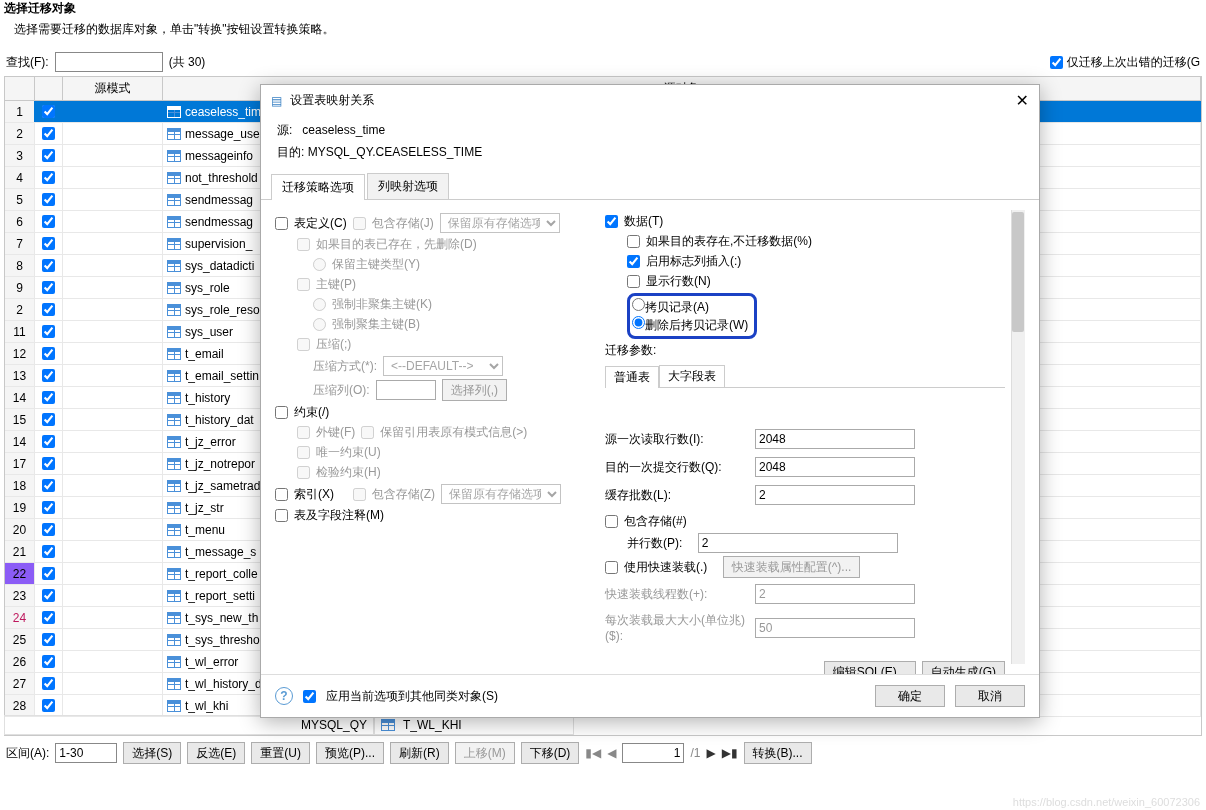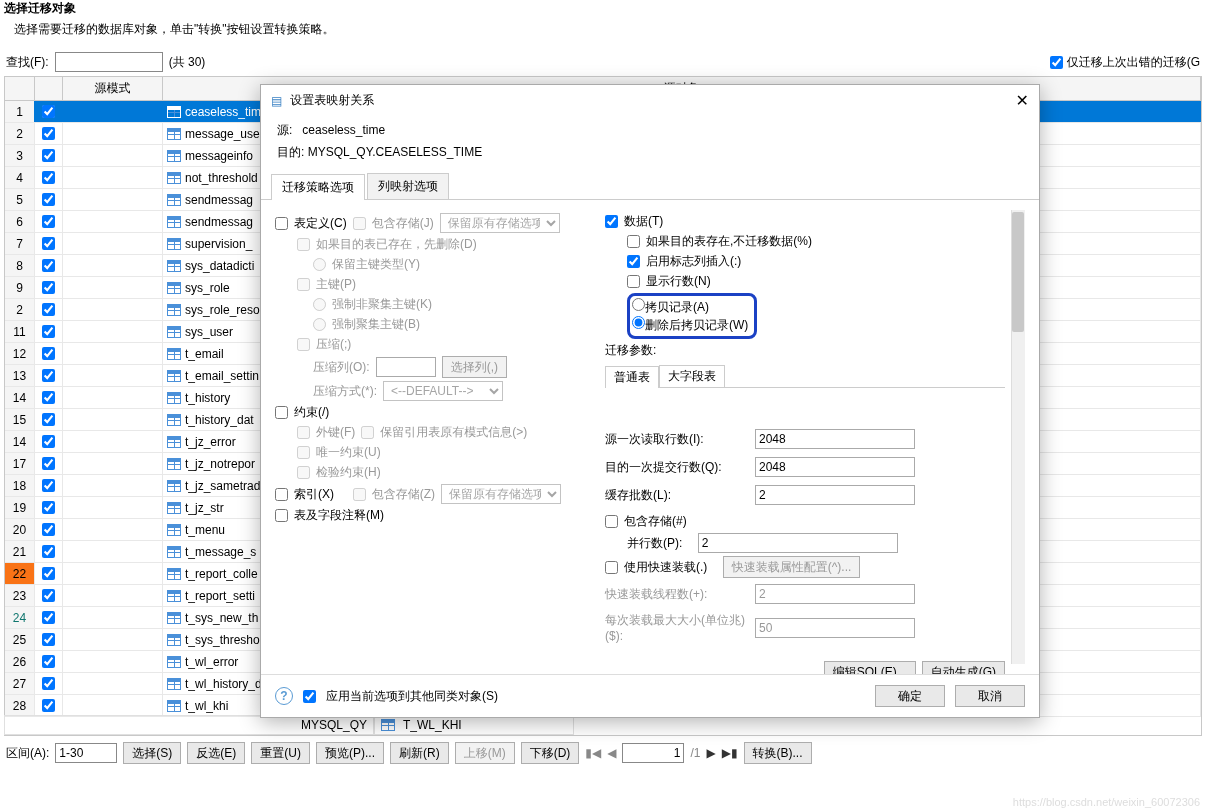--- a/index.html
+++ b/index.html
@@ -252,37 +252,37 @@
       </div>
       <div class="grid-row">
         <div class="cell col-num" style="justify-content:center;background:#f5f5f5;color:#000">21</div>
         <div class="cell col-chk" style="justify-content:center">
           <input type="checkbox" checked="" style="">
         </div>
         <div class="cell col-mode"></div>
         <div class="cell col-obj"><span class="table-icon"></span>t_message_s</div>
       </div>
       <div class="grid-row">
-        <div class="cell col-num" style="justify-content:center;background:#f97316;color:#000">22</div>
+        <div class="cell col-num" style="justify-content:center;background:#8b5cf6;color:#000">22</div>
         <div class="cell col-chk" style="justify-content:center">
           <input type="checkbox" checked="" style="">
         </div>
         <div class="cell col-mode"></div>
         <div class="cell col-obj"><span class="table-icon"></span>t_report_colle</div>
       </div>
       <div class="grid-row">
         <div class="cell col-num" style="justify-content:center;background:#f5f5f5;color:#000">23</div>
         <div class="cell col-chk" style="justify-content:center">
           <input type="checkbox" checked="" style="">
         </div>
         <div class="cell col-mode"></div>
         <div class="cell col-obj"><span class="table-icon"></span>t_report_setti</div>
       </div>
       <div class="grid-row">
-        <div class="cell col-num" style="justify-content:center;background:#f5f5f5;color:#0f766e">24</div>
+        <div class="cell col-num" style="justify-content:center;background:#f5f5f5;color:#be185d">24</div>
         <div class="cell col-chk" style="justify-content:center">
           <input type="checkbox" checked="" style="">
         </div>
         <div class="cell col-mode"></div>
         <div class="cell col-obj"><span class="table-icon"></span>t_sys_new_th</div>
       </div>
       <div class="grid-row">
         <div class="cell col-num" style="justify-content:center;background:#f5f5f5;color:#000">25</div>
         <div class="cell col-chk" style="justify-content:center">
           <input type="checkbox" checked="" style="">
@@ -389,27 +389,27 @@
         </div>
       <div class="field-row indent2">
           <input type="radio" disabled="" style="">
           <span class="disabled-text">强制聚集主键(B)</span>
         </div>
       <div class="field-row indent1">
           <input type="checkbox" disabled="" style="">
           <span class="disabled-text">压缩(;)</span>
         </div>
       <div class="field-row indent2">
+          <span class="disabled-text">压缩方式(*):</span>
+          <select disabled=""><option>&lt;--DEFAULT--&gt;</option></select>
+        </div>
+      <div class="field-row indent2">
           <span class="disabled-text">压缩列(O):</span>
           <input class="txt sm" disabled="" style="">
           <button class="disabled">选择列(,)</button>
-        </div>
-      <div class="field-row indent2">
-          <span class="disabled-text">压缩方式(*):</span>
-          <select disabled=""><option>&lt;--DEFAULT--&gt;</option></select>
         </div>
       <div class="field-row">
           <input type="checkbox" style="">
           <span>约束(/)</span>
         </div>
       <div class="field-row indent1">
           <input type="checkbox" disabled="" style="">
           <span class="disabled-text">外键(F)</span>
         <input type="checkbox" disabled="" style="">
           <span class="disabled-text">保留引用表原有模式信息(&gt;)</span>

